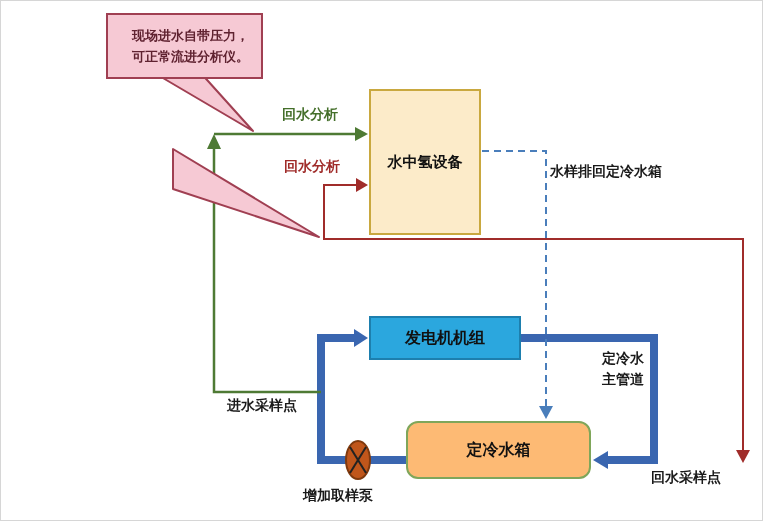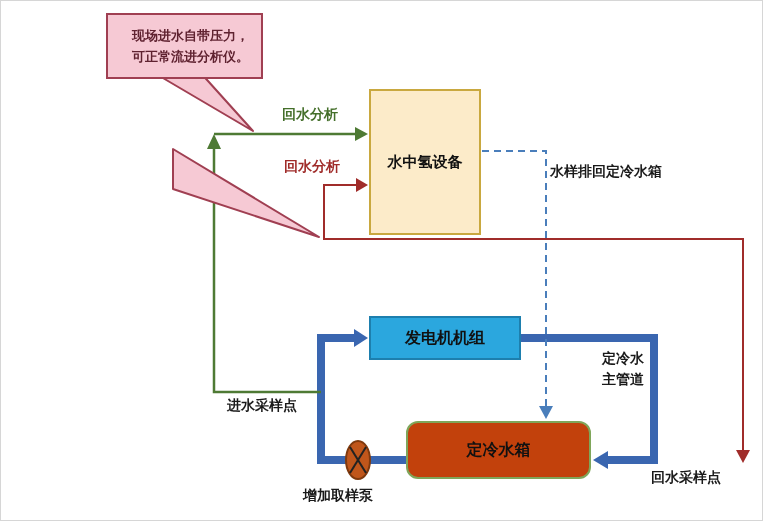--- a/index.html
+++ b/index.html
@@ -1,21 +1,21 @@
 <!DOCTYPE html>
 <html><head>
 <meta charset="utf-8">
 <style>
   html,body{margin:0;padding:0;background:#fff;font-family:"DejaVu Sans",sans-serif;}
   .canvas{position:relative;width:763px;height:521px;background:#fff;border:1px solid #d6d6d6;box-sizing:border-box;overflow:hidden;}
   .canvas svg{position:absolute;left:0;top:0;}
   .box{position:absolute;display:flex;align-items:center;justify-content:center;box-sizing:border-box;font-weight:bold;color:#111;}
   .analyzer{left:368px;top:88px;width:112px;height:146px;background:#FCEBC9;border:2px solid #C9A83F;font-size:15px;}
   .generator{left:368px;top:315px;width:152px;height:44px;background:#2BA7DE;border:2px solid #1D7FAE;font-size:16px;text-align:center;}
-  .tank{left:405px;top:420px;width:185px;height:58px;background:#c2410c;border:2px solid #7FA65A;border-radius:12px;font-size:16px;}
+  .tank{left:405px;top:420px;width:185px;height:58px;background:#fdba74;border:2px solid #7FA65A;border-radius:12px;font-size:16px;}
   .callout{position:absolute;background:#F6C9D4;border:2px solid #A03F52;box-sizing:border-box;
            font-weight:bold;font-size:13px;line-height:21px;color:#5F2230;text-align:center;
            display:flex;flex-direction:column;justify-content:center;z-index:3;padding-left:12px;}
   .callout-top{left:105px;top:12px;width:157px;height:66px;}
   .callout-left{left:8px;top:124px;width:167px;height:78px;}
   .lbl{position:absolute;font-weight:bold;font-size:14px;color:#1a1a1a;white-space:nowrap;z-index:2;}
   .lbl-green{color:#446F2A;}
   .lbl-red{color:#A02C2A;}
   .lbl-center{text-align:center;white-space:normal;line-height:21px;}
 </style>

